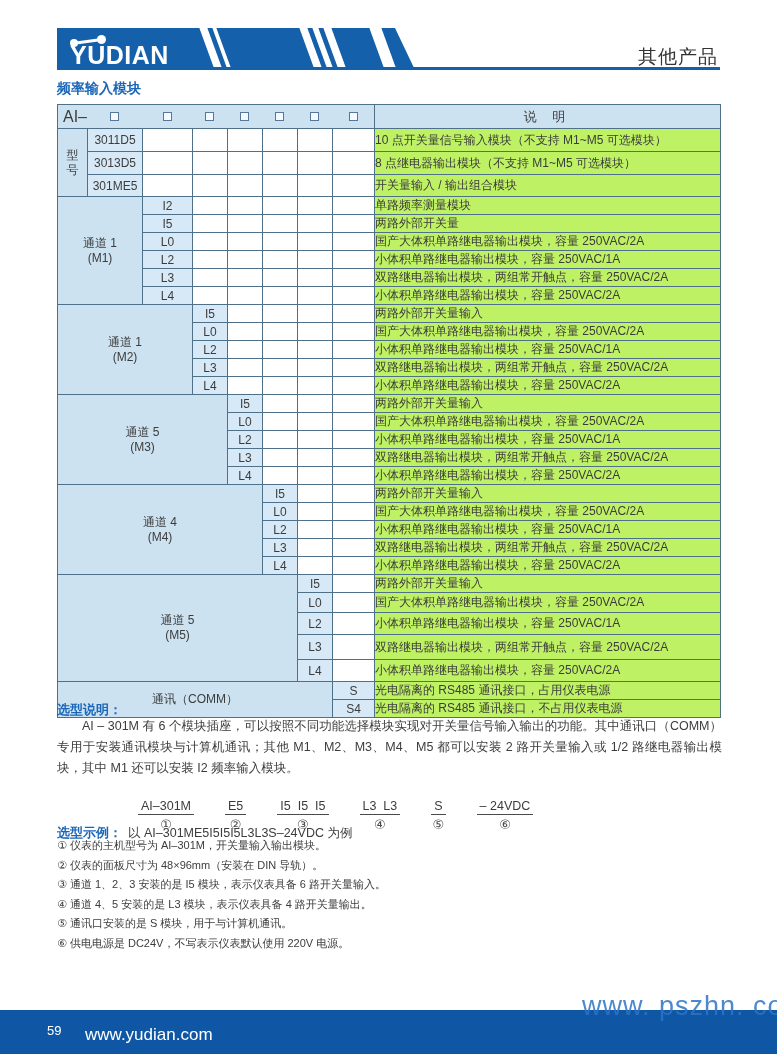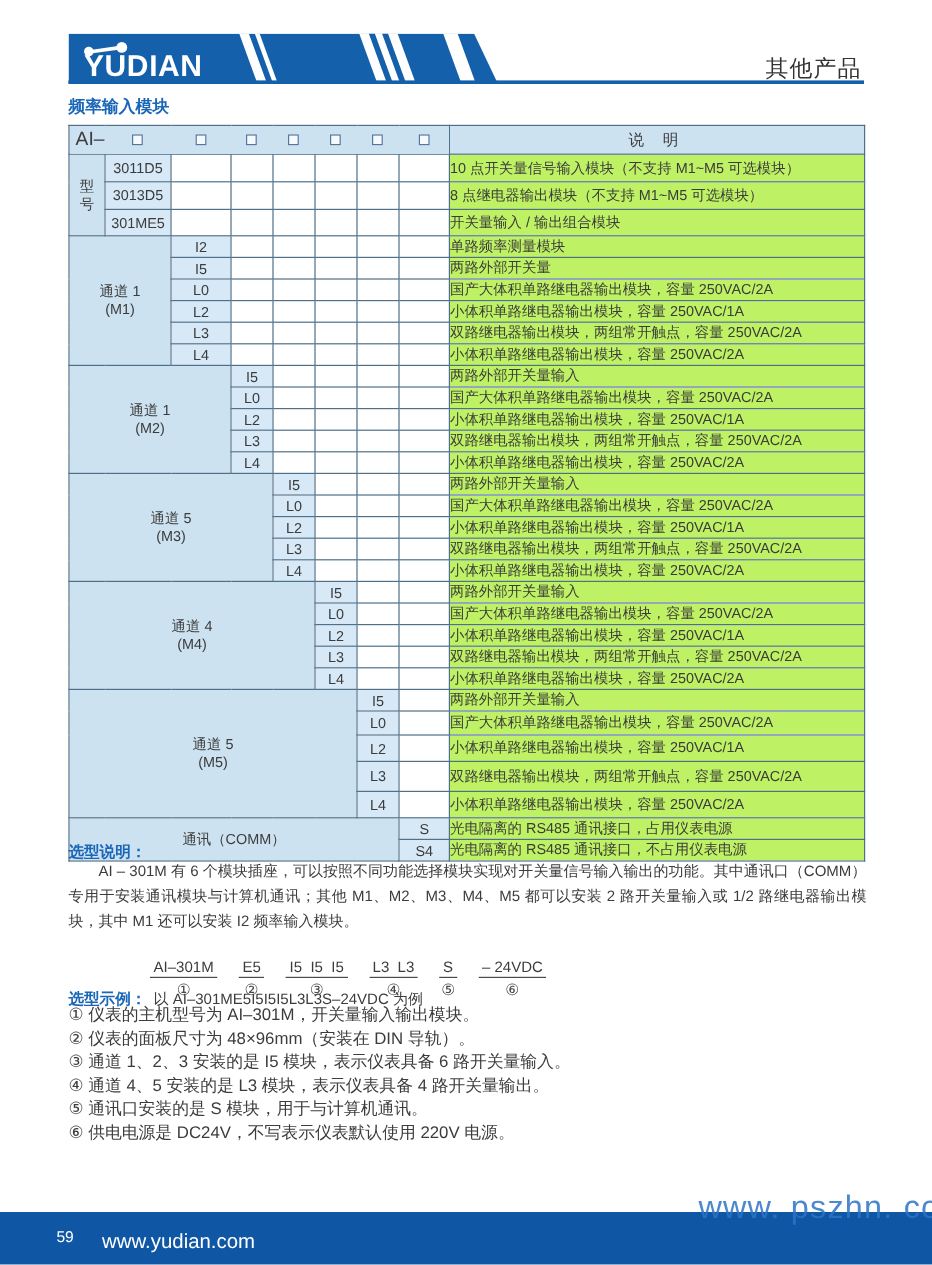--- a/index.html
+++ b/index.html
@@ -41,25 +41,25 @@
   .descc { background:#bef264; padding-left:6px; text-align:left; }
 
   
   .abs { position:absolute; }
   .sec-heading { color:#1a66b8; font-weight:bold; font-size:13px; }
   .para { left:57px; top:716px; width:665px; font-size:12.5px; line-height:21px;
     text-align:justify; text-indent:2em; color:#3c3c3c; }
   .example-line { left:57px; top:824px; font-size:12.5px; color:#3c3c3c; }
   .example-line .sec-heading { margin-right:6px; }
   .breakdown { left:125px; top:799px; display:flex; gap:18px; color:#3c3c3c; }
-  .seg { text-align:center; }
+  .seg { text-align:center;margin-left:13px; }
   .seg-text { display:block; border-bottom:1px solid #4a4a4a; padding:0 3px 1px 3px;
     white-space:pre; font-size:12.5px; }
   .seg-num { display:block; margin-top:2px; font-size:13px; color:#4a4a4a; }
-  .notes { left:57px; top:836px; width:665px; font-size:14px; color:#3c3c3c; }
+  .notes { left:57px; top:836px; width:665px; font-size:11px; color:#3c3c3c; }
   .note-line { line-height:19.5px; }
 
   
   .footer { position:absolute; left:0; top:1010px; width:777px; height:44px; background:#0f57a5; }
   .page-num { position:absolute; left:47px; top:13px; color:#fff; font-size:13px; }
   .site { position:absolute; left:85px; top:15px; color:#fff; font-size:17px; }
   .watermark { position:absolute; left:582px; top:991px; font-size:27px; z-index:5;
     color:rgba(45,115,198,0.85); letter-spacing:1px; white-space:nowrap; font-weight:500; }
 </style>
 </head>

